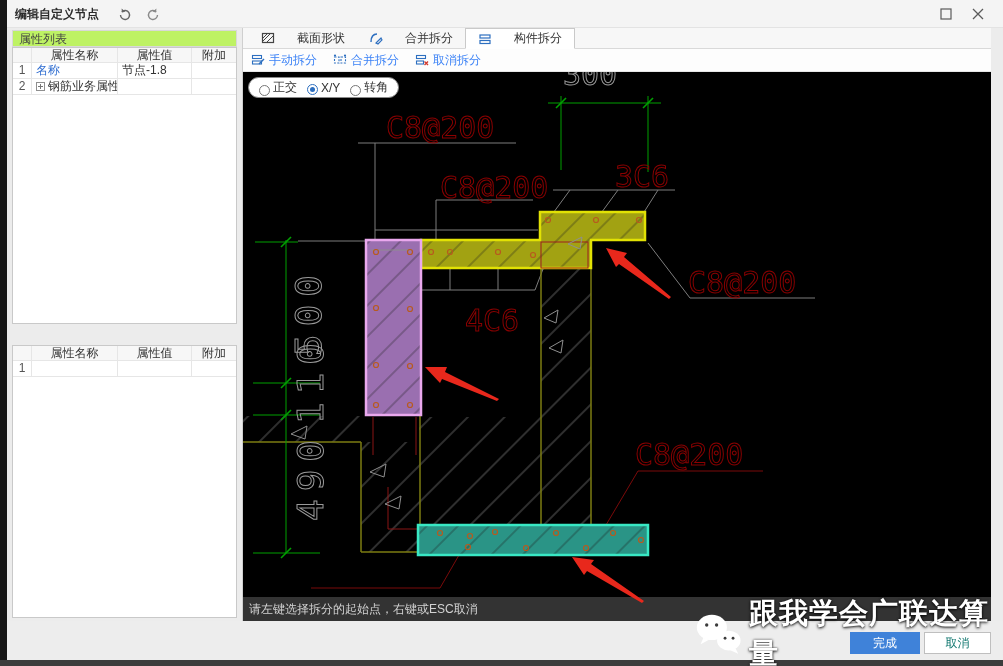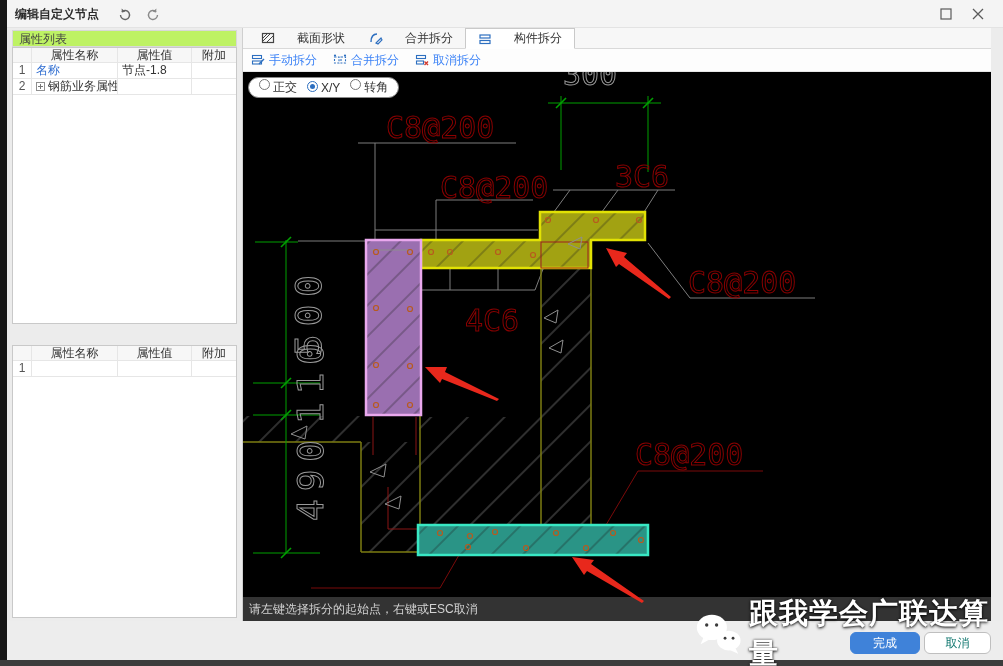--- a/index.html
+++ b/index.html
@@ -39,30 +39,30 @@
   .tab { display:flex; align-items:center; gap:22px; padding:0 12px; color:#333; cursor:pointer; }
   .tab.active { background:#fff; border:1px solid #c9c9c9; border-bottom:1px solid #fff; margin-bottom:-1px; }
   .tab svg { width:14px; height:14px; }
   .toolbar { position:absolute; left:0; top:21px; width:748px; height:23px; background:#fdfdfd; border-bottom:1px solid #e6e6e6; display:flex; align-items:center; gap:16px; padding-left:8px; }
   .tool { display:flex; align-items:center; gap:4px; color:#3b82f6; cursor:pointer; }
   .tool svg { width:14px; height:14px; }
 
   .canvas { position:absolute; left:0; top:44px; width:748px; height:525px; background:#000; }
   .canvas-svg { position:absolute; left:0; top:44px; width:748px; height:540px; z-index:2; pointer-events:none; }
   .radio-pill { position:absolute; left:5px; top:49px; height:21px; background:#fff; border:1px solid #8a8a8a; border-radius:11px; display:flex; align-items:center; gap:10px; padding:0 10px; z-index:3; }
-  .radio { display:flex; align-items:flex-start; gap:3px; cursor:pointer; }
+  .radio { display:flex; align-items:flex-end; gap:3px; cursor:pointer; }
   .rdot { width:11px; height:11px; border-radius:50%; border:1px solid #767676; background:#fff; position:relative; flex:none; }
   .radio.checked .rdot { border-color:#2d6fc0; }
   .radio.checked .rdot::after { content:""; position:absolute; left:2px; top:2px; width:5px; height:5px; border-radius:50%; background:#2d6fc0; }
 
   .statusbar { position:absolute; left:0; top:569px; width:748px; height:24px; background:#333333; color:#d2d2d2; line-height:24px; padding-left:6px; z-index:1; }
 
   
   .footer { position:absolute; left:7px; top:621px; width:996px; height:39px; background:#ededed; }
-  .btn { position:absolute; top:11px; height:22px; width:70px; text-align:center; line-height:20px; font-size:12px; cursor:pointer; border-radius:6px; }
+  .btn { position:absolute; top:11px; height:22px; width:70px; text-align:center; line-height:20px; font-size:12px; cursor:pointer; border-radius:0; }
   .btn.primary { left:843px; background:#3f82d9; color:#fff; border:1px solid #3f82d9; }
   .btn.plain { left:917px; width:67px; background:#fff; color:#0f766e; border:1px solid #bfbfbf; }
 
   
   .watermark { position:absolute; left:694px; top:594px; display:flex; align-items:center; z-index:60; pointer-events:none; }
   .watermark .wm-text { font-size:29px; font-weight:700; color:#fff; letter-spacing:1px; margin-left:6px;
       text-shadow:0 1px 3px rgba(0,0,0,.9), 0 0 2px rgba(0,0,0,.6); }
 
   .cad-text { font-family:"DejaVu Sans Mono", monospace; }
 </style>

